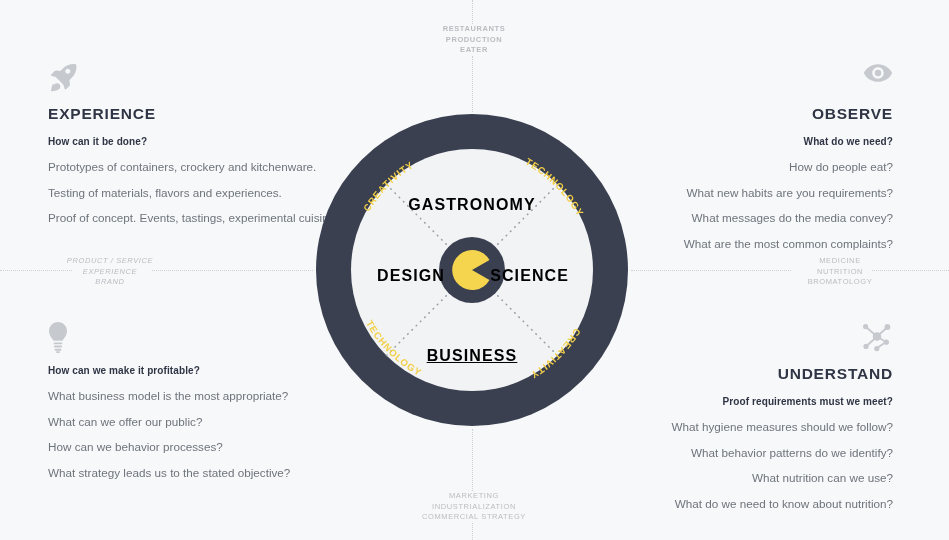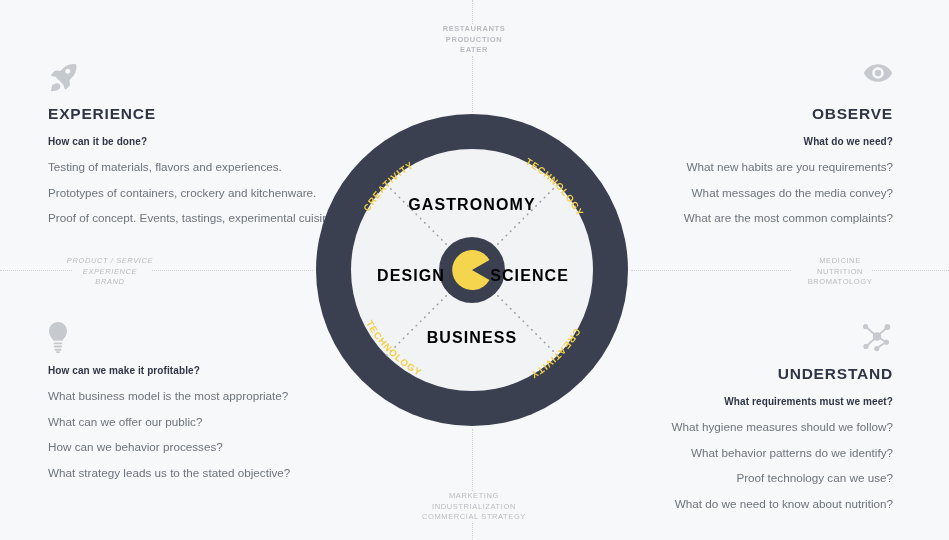--- a/index.html
+++ b/index.html
@@ -106,21 +106,21 @@
 
   .quad-label {
     position: absolute;
     font-size: 16px;
     font-weight: bold;
     letter-spacing: 1.1px;
     color: #000000;
     white-space: nowrap;
   }
   #quad-gastronomy { left: 50%; top: 85px; transform: translateX(-50%); }
-  #quad-business   { left: 50%; top: 218px; transform: translateX(-50%); }
+  #quad-business   { left: 50%; top: 236px; transform: translateX(-50%); text-decoration: underline; }
   #quad-design     { left: 64px; top: 156px; }
   #quad-science    { right: 62px; top: 156px; }
 </style>
 </head>
 <body>
 
 <div id="stage">
 
   <div class="axis-dotline v-dot" style="left:472px; top:0px; height:24px;"></div>
   <div class="axis-dotline v-dot" style="left:472px; top:56px; height:56px;"></div>
@@ -159,36 +159,37 @@
     <div class="block-icon">
       <svg width="32" height="30" viewBox="0 0 32 30" fill="none">
         <g fill="#c6c9ce">
           <path d="M27.5 2.2c-4.6-.7-9.3 1-12.6 4.3l-2.6 2.6-3.8-.6c-.7-.1-1.4.1-1.9.6L3.3 12.4c-.5.5-.3 1.3.4 1.5l4.1 1.2 7.6 7.6 1.2 4.1c.2.7 1 .9 1.5.4l3.3-3.3c.5-.5.7-1.2.6-1.9l-.6-3.8 2.6-2.6c3.3-3.3 5-8 4.3-12.6-.1-.4-.4-.7-.8-.8zM21.6 11c-1 1-2.6 1-3.6 0s-1-2.6 0-3.6 2.6-1 3.6 0 1 2.6 0 3.6z"></path>
           <path d="M5.4 21.3c-1.6 1.6-2.2 6.7-2.3 7.3-.1.5.3.9.8.8.6-.1 5.7-.7 7.3-2.3 1.4-1.4 1.5-3.6.2-4.9-1.3-1.4-3.5-1.3-4.9.1-.4.4-.7.8-1.1 1z"></path>
         </g>
       </svg>
     </div>
     <div class="block-title">EXPERIENCE</div>
     <div class="block-question">How can it be done?</div>
+    <div class="block-line">Prototypes of containers, crockery and kitchenware.</div>
     <div class="block-line">Testing of materials, flavors and experiences.</div>
-    <div class="block-line">Prototypes of containers, crockery and kitchenware.</div>
     <div class="block-line">Proof of concept. Events, tastings, experimental cuisine.</div>
   </div>
 
   <div class="block right" id="block-observe">
     <div class="block-icon" style="text-align:right;">
       <svg width="30" height="22" viewBox="0 0 34 22" fill="none">
         <g fill="#c6c9ce">
           <path d="M17 1C9.5 1 3.2 5.6 1 11c2.2 5.4 8.5 10 16 10s13.8-4.6 16-10C30.8 5.6 24.5 1 17 1zm0 16.5c-3.6 0-6.5-2.9-6.5-6.5S13.4 4.5 17 4.5 23.5 7.4 23.5 11 20.6 17.5 17 17.5z"></path>
           <circle cx="17" cy="11" r="3.6"></circle>
         </g>
       </svg>
     </div>
     <div class="block-title">OBSERVE</div>
     <div class="block-question">What do we need?</div>
+    <div class="block-line">How do people eat?</div>
     <div class="block-line">What new habits are you requirements?</div>
     <div class="block-line">What messages do the media convey?</div>
     <div class="block-line">What are the most common complaints?</div>
   </div>
 
   <div class="block left" id="block-ideate">
     <div class="block-icon">
       <svg width="20" height="31" viewBox="0 0 20 31" fill="none">
         <g fill="#c6c9ce">
           <path d="M10 0C5 0 1 4 1 9c0 3.3 1.6 5.6 3 7.4.7.9 1.3 1.7 1.5 2.4h9c.2-.7.8-1.5 1.5-2.4 1.4-1.8 3-4.1 3-7.4 0-5-4-9-9-9z"></path>
@@ -220,24 +221,24 @@
           <circle cx="16" cy="14.5" r="4.2"></circle>
           <circle cx="4.6" cy="4.6" r="2.6"></circle>
           <circle cx="26.4" cy="5" r="2.9"></circle>
           <circle cx="5" cy="24.4" r="2.6"></circle>
           <circle cx="25.4" cy="20.2" r="2.6"></circle>
           <circle cx="15.8" cy="26.6" r="2.6"></circle>
         </g>
       </svg>
     </div>
     <div class="block-title">UNDERSTAND</div>
-    <div class="block-question">What requirements must we meet?</div>
+    <div class="block-question">Proof requirements must we meet?</div>
     <div class="block-line">What hygiene measures should we follow?</div>
     <div class="block-line">What behavior patterns do we identify?</div>
-    <div class="block-line">Proof technology can we use?</div>
+    <div class="block-line">What nutrition can we use?</div>
     <div class="block-line">What do we need to know about nutrition?</div>
   </div>
 
   <div id="wheel">
     <svg width="318" height="318" viewBox="0 0 318 318">
       <defs>
 
         <path id="arc-tl" d="M 51.5 108.5 A 135 135 0 0 1 108.5 51.5"></path>
         <path id="arc-tr" d="M 209.5 51.5 A 135 135 0 0 1 266.5 108.5"></path>
         <path id="arc-bl" d="M 51.5 209.5 A 135 135 0 0 0 108.5 266.5"></path>

